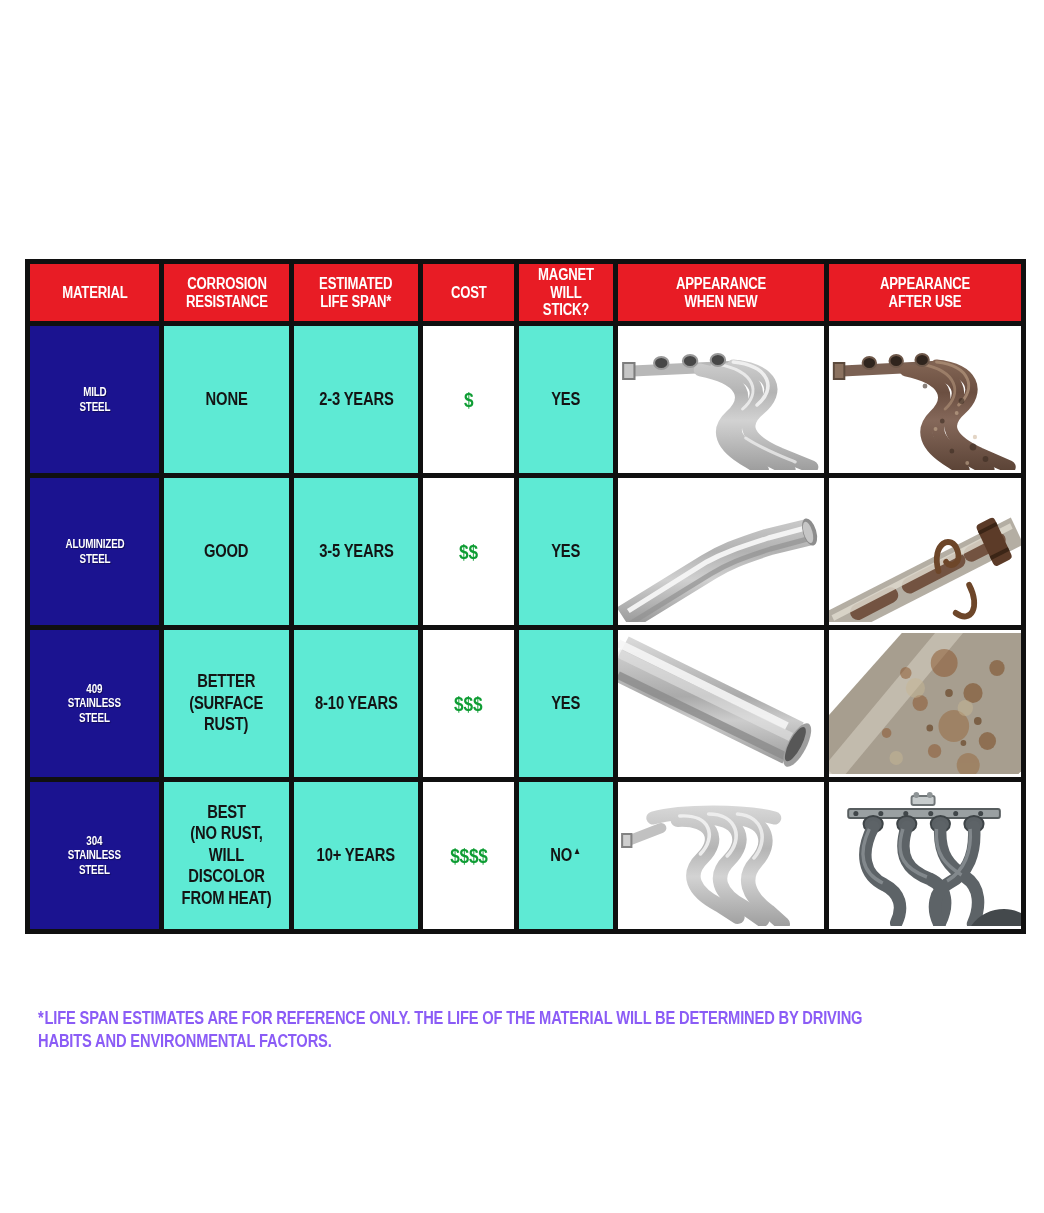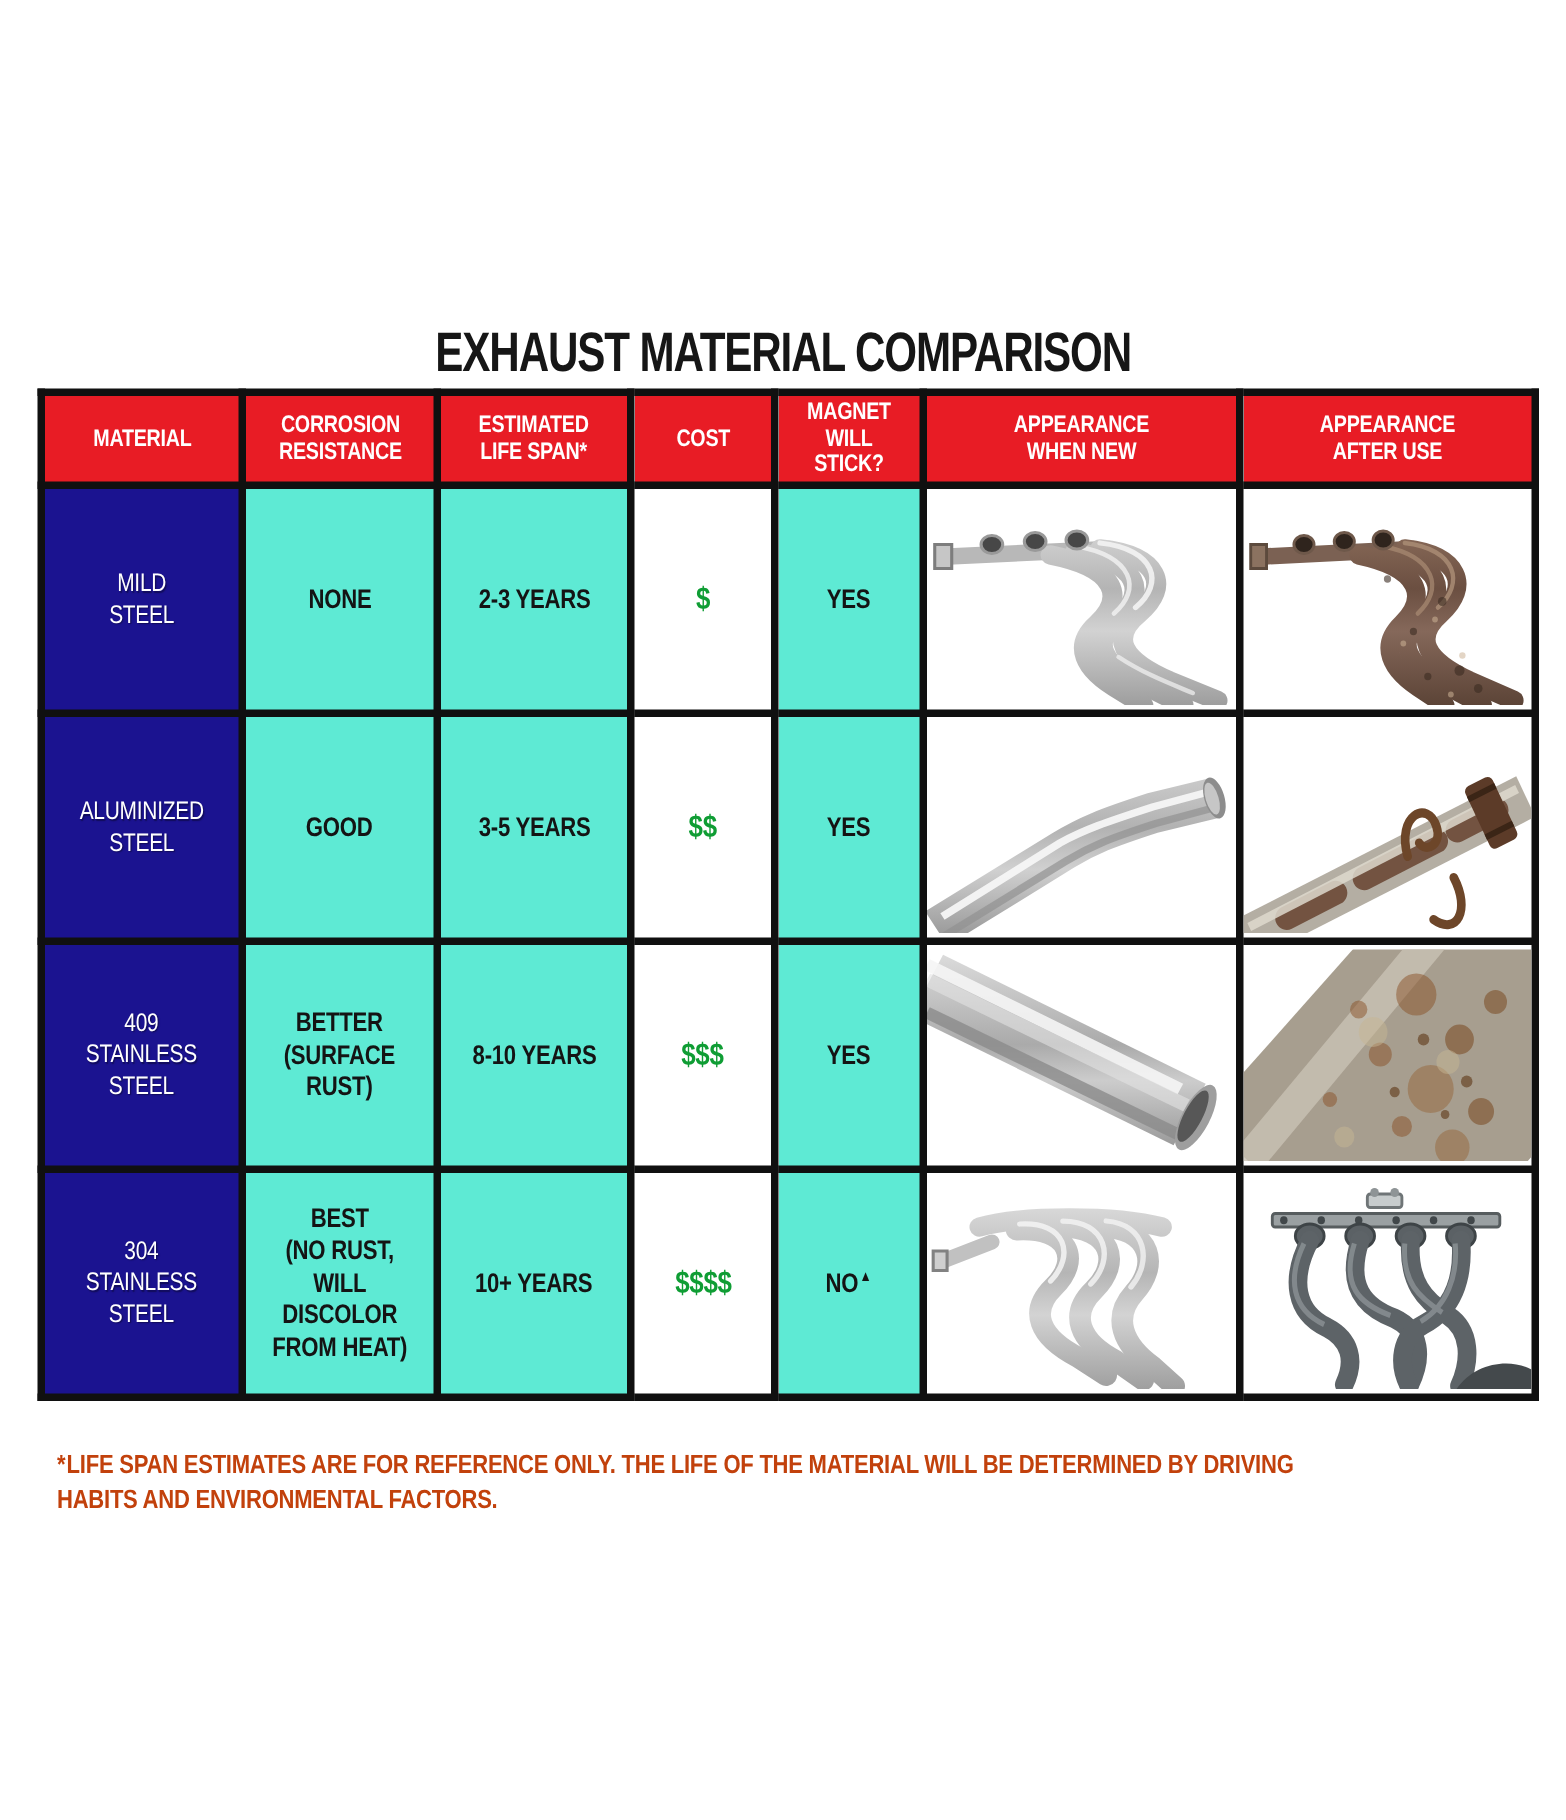--- a/index.html
+++ b/index.html
@@ -6,42 +6,39 @@
   .page{position:relative;width:1044px;height:1213px;background:#ffffff;overflow:hidden;
         font-family:"Liberation Sans", sans-serif;}
   .title-wrap{position:absolute;top:214px;left:0;width:100%;text-align:center;}
   .title{display:inline-block;font-size:37px;font-weight:bold;color:#161616;
          transform:scaleX(.76);letter-spacing:-1px;white-space:nowrap;}
   .ctext{display:inline-block;white-space:pre-line;transform:scaleX(.82);letter-spacing:-.2px;}
   table.cmp{position:absolute;top:259px;left:25px;border-collapse:collapse;table-layout:fixed;width:996px;}
   table.cmp th, table.cmp td{border:5px solid #101010;text-align:center;vertical-align:middle;padding:0;overflow:hidden;}
   th.hdr{background:#e81c25;color:#ffffff;font-weight:bold;font-size:16px;height:57px;line-height:1.12;}
   td{height:147px;}
-  td.material-cell{background:#1b1390;color:#ffffff;font-weight:normal;font-size:17px;line-height:1.22;
+  td.material-cell{background:#1b1390;color:#ffffff;font-weight:bold;font-size:12px;line-height:1.22;
                    text-shadow:1px 1px 1px rgba(0,0,0,.4);}
   td.text-cell{background:#5eead4;color:#141414;font-weight:bold;font-size:18px;line-height:1.2;}
   td.cost-cell{background:#ffffff;color:#0f9d34;font-weight:bold;font-size:21px;}
   td.photo-cell{background:#ffffff;padding:3px;}
   td.photo-cell svg{display:block;width:100%;height:141px;}
   sup.tri{font-size:10px;vertical-align:7px;margin-left:1px;}
-  .footnotes{position:absolute;top:965px;left:38px;width:990px;color:#c2410c;font-weight:bold;font-size:17.5px;}
+  .footnotes{position:absolute;top:1007px;left:38px;width:990px;color:#8b5cf6;font-weight:bold;font-size:17.5px;}
   .fn{margin-bottom:7px;line-height:1.3;}
   .fnline{display:inline-block;transform:scaleX(.84);transform-origin:left center;
           letter-spacing:-.2px;white-space:normal;}
   .fn-sym{margin-right:1px;}
   .tri-sym{font-size:11px;vertical-align:6px;}
 </style>
 </head>
 <body>
 
 <div class="page">
 
-  <div class="title-wrap">
-    <span class="title">EXHAUST MATERIAL COMPARISON</span>
-  </div>
 
   <table class="cmp">
     <colgroup>
       <col style="width:134px">
         <col style="width:130px">
         <col style="width:129px">
       <col style="width:96px">
         <col style="width:99px">
         <col style="width:211px">
         <col style="width:197px">

